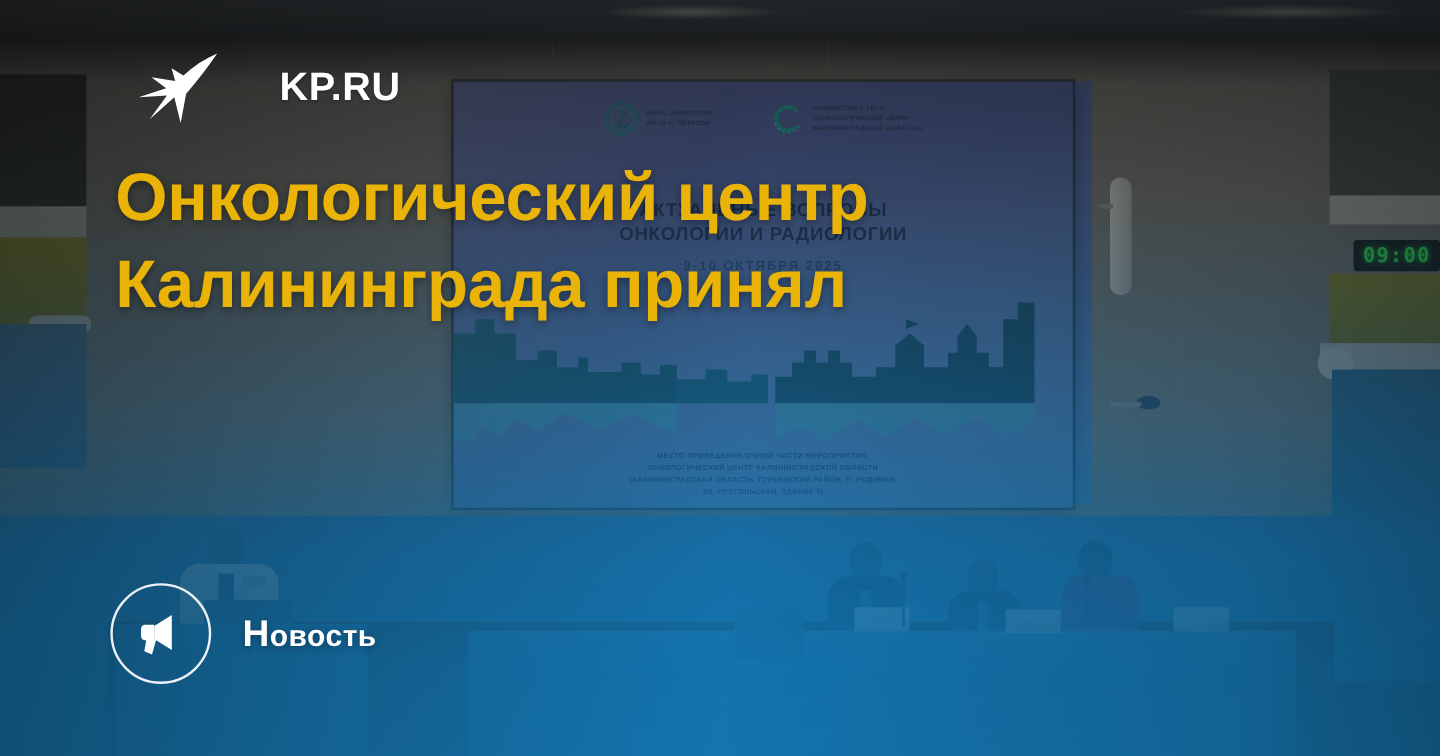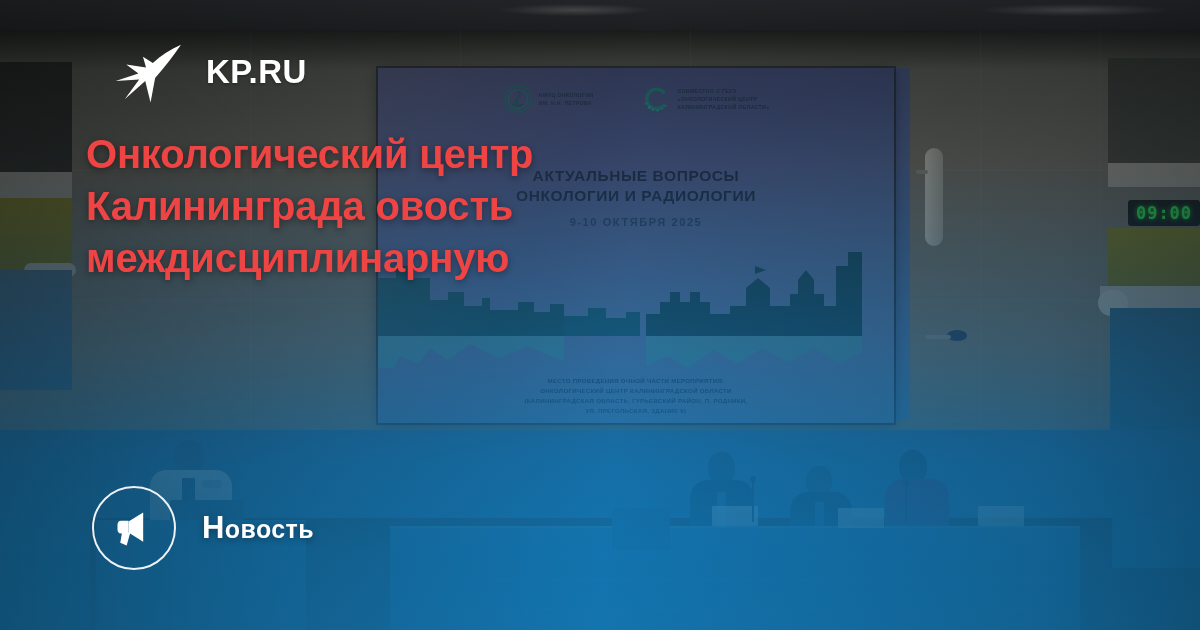--- a/index.html
+++ b/index.html
@@ -248,25 +248,26 @@
   .fg{position:absolute;inset:0;}
 
   .brand{
     position:absolute;left:108px;top:34px;
     display:flex;align-items:center;gap:22px;
   }
   .brand-logo{width:76px;height:76px;flex:0 0 76px;}
   .brand-name{
     font-size:33px;font-weight:bold;color:#ffffff;letter-spacing:.5px;
     text-shadow:0 1px 3px rgba(0,0,0,.35);
+    margin-left:27px;
   }
 
   .headline{
-    position:absolute;left:86px;top:128px;width:760px;
-    color:#ef4444;font-size:40px;font-weight:bold;line-height:1.30;
+    position:absolute;left:96px;top:128px;width:760px;
+    color:#eab308;font-size:56px;font-weight:bold;line-height:1.30;
     letter-spacing:-.2px;
     text-shadow:0 2px 7px rgba(0,0,0,.40);
   }
   .headline div{white-space:nowrap;}
 
   .tagbar{
     position:absolute;left:92px;top:486px;
     display:flex;align-items:center;gap:26px;
   }
   .tag-circle{
@@ -461,22 +462,21 @@
     <div class="brand">
       <svg class="brand-logo" viewBox="0 0 100 100">
         <path d="M96 14 C82 20 70 28 59 38 L46 30 L50 44 L24 40 L40 52 L10 62 L41 60
                  L22 86 L49 62 L56 90 L62 58 C74 44 86 29 96 14 Z" fill="#ffffff"></path>
       </svg>
       <span class="brand-name">KP.RU</span>
     </div>
 
     <div class="headline">
       <div>Онкологический центр</div>
-      <div>Калининграда овость</div>
-      <div>междисциплинарную</div>
+      <div>Калининграда принял</div>
     </div>
 
     <div class="tagbar">
       <span class="tag-circle">
         <svg viewBox="0 0 48 48">
           <path d="M34 7 L18 17 L18 29 L34 39 Z" fill="#ffffff"></path>
           <path d="M18 16 L10 16 C7 16 6 18 6 21 L6 25 C6 28 7 30 10 30 L18 30 Z" fill="#ffffff"></path>
           <path d="M11 29 L20 29 L16 43 L9 40 Z" fill="#ffffff"></path>
         </svg>
       </span>

